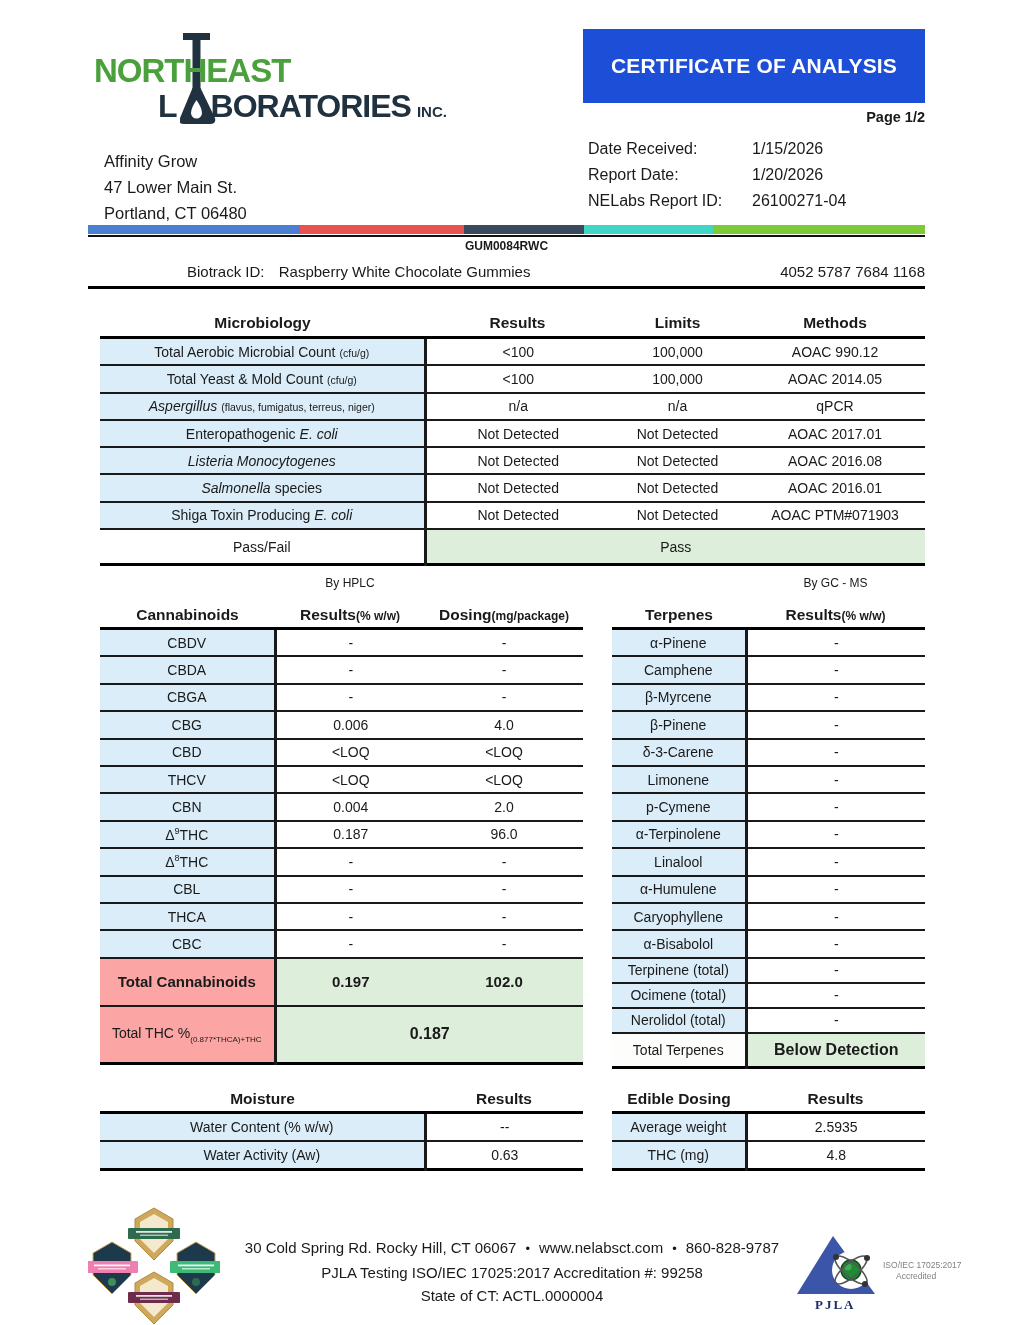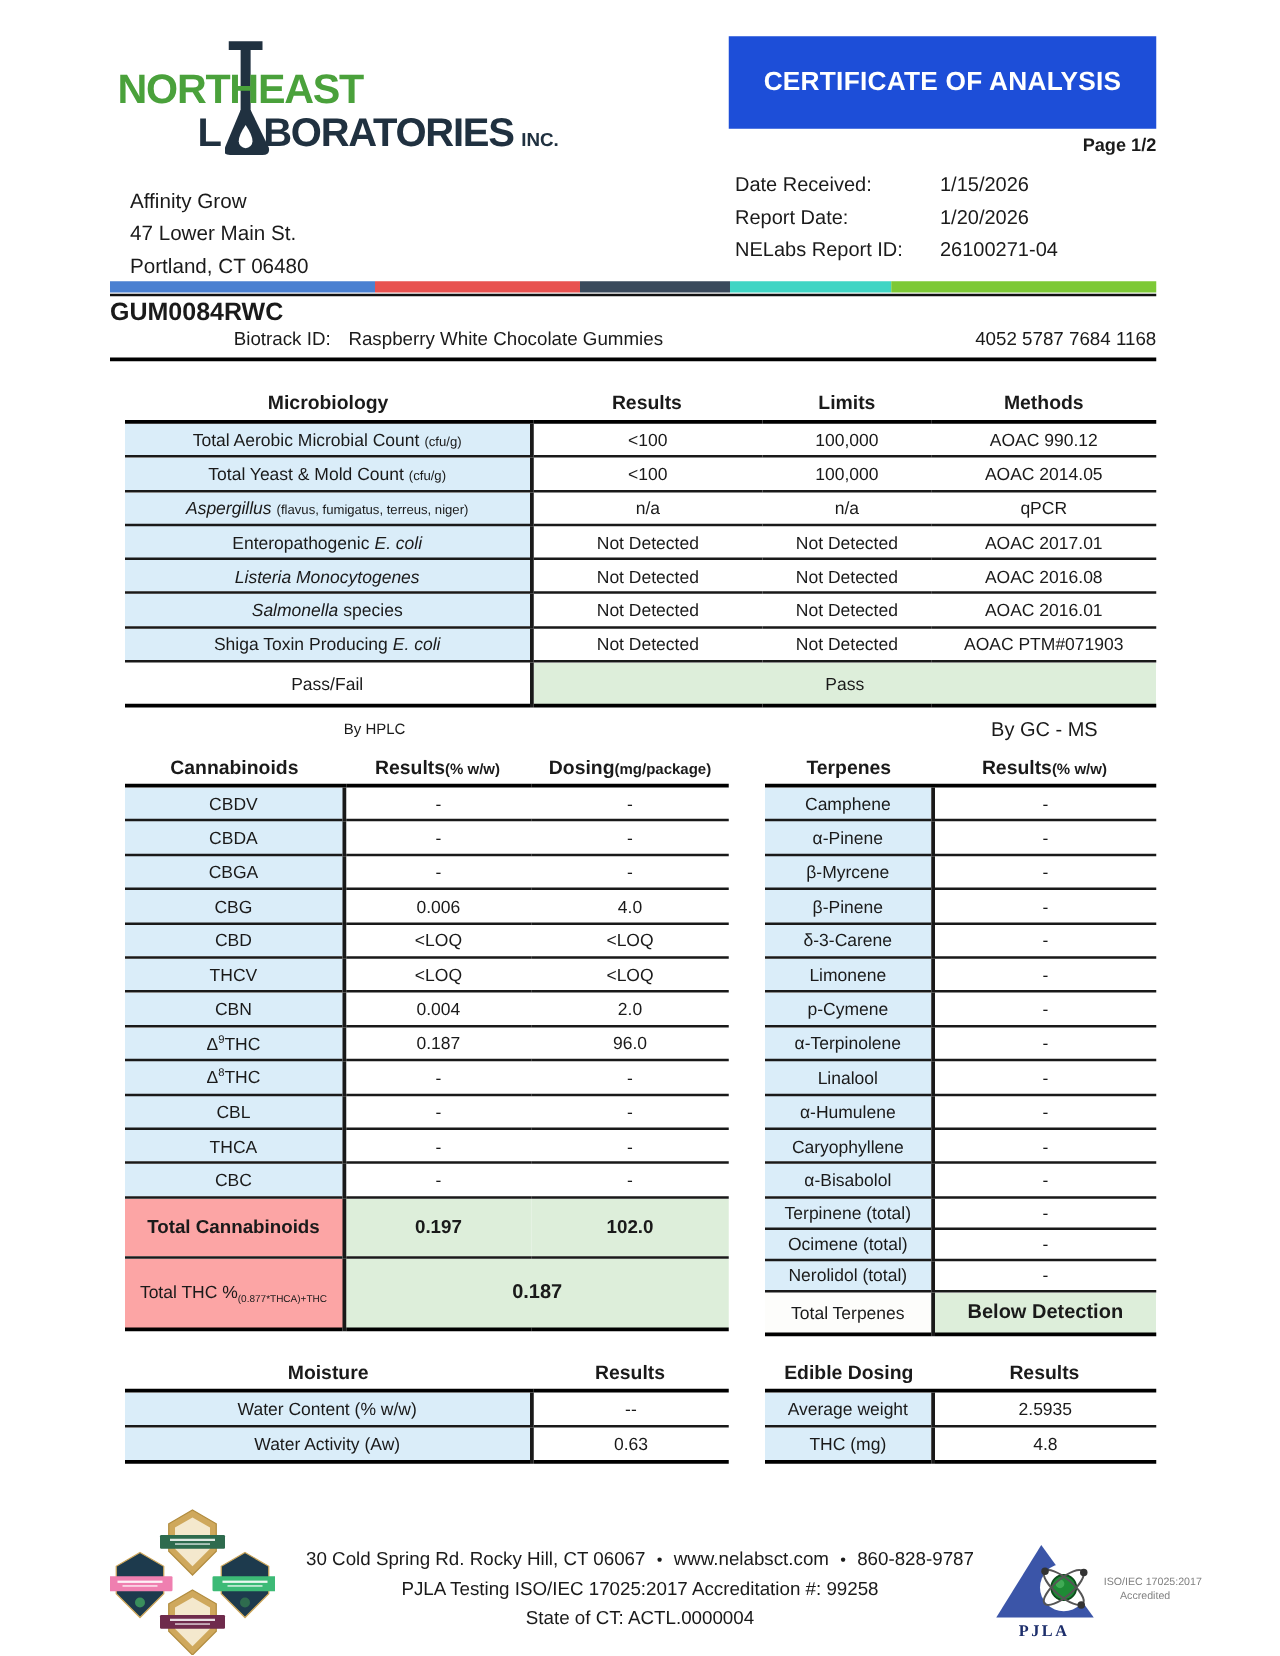--- a/index.html
+++ b/index.html
@@ -27,22 +27,22 @@
 
   
   #colorbar{position:absolute;left:88px;top:225px;width:837px;height:9px;display:flex;}
   #colorbar span{height:100%;}
   .seg-blue{width:25.3%;background:#4a80d1;}
   .seg-red{width:19.6%;background:#e85250;}
   .seg-navy{width:14.4%;background:#3a4a5c;}
   .seg-teal{width:15.4%;background:#40d5c4;}
   .seg-green{width:25.3%;background:#7dc936;}
   #colorbarRule{position:absolute;left:88px;top:235px;width:837px;height:2px;background:#111;}
-  #sampleCode{position:absolute;left:88px;top:239px;width:837px;text-align:left;
-              font-size:20px;font-weight:bold;}
+  #sampleCode{position:absolute;left:88px;top:239px;width:837px;text-align:center;
+              font-size:12px;font-weight:bold;}
   #biotrackRow{position:absolute;left:88px;top:263px;width:837px;font-size:15px;}
   #biotrackRow .bl{margin-left:99px;}
   #biotrackRow .bp{margin-left:10px;text-align:right;}
   #biotrackRow .bn{float:right;}
   #sampleRule{position:absolute;left:88px;top:286px;width:837px;height:3px;background:#000;}
 
   
   table{border-collapse:collapse;table-layout:fixed;position:absolute;border-bottom:3px solid #000;}
   th,td{padding:0;margin:0;white-space:nowrap;overflow:hidden;vertical-align:middle;}
   thead th{border-bottom:3px solid #000;font-weight:bold;font-size:15.5px;text-align:center;height:26px;}
@@ -53,22 +53,22 @@
   .blue{background:#daedf9;}
   .greenCell{background:#ddeeda;}
   .sm{font-size:10.5px;}
   .it{font-style:italic;}
   td span + span{margin-left:4px;}
   sup{font-size:9px;} sub{font-size:8px;}
 
   #micro{left:100px;top:310px;width:825px;}
   #micro tr.pass td{height:33px;}
 
-  #byHplc{position:absolute;left:275px;top:576px;width:150px;text-align:left;font-size:12px;}
-  #byGcms{position:absolute;left:746px;top:576px;width:179px;text-align:center;font-size:16px;}
+  #byHplc{position:absolute;left:275px;top:576px;width:150px;text-align:center;font-size:12px;}
+  #byGcms{position:absolute;left:746px;top:576px;width:179px;text-align:center;font-size:12px;}
 
   #canna{left:100px;top:603px;width:483px;}
   #canna thead th{height:24px;}
   #canna tbody td{height:25.4px;}
   #canna tr.totalRow td{height:46px;font-weight:bold;font-size:15px;}
   #canna tr.thcRow td{height:55px;}
   #canna tr.thcRow .val{font-weight:bold;font-size:16px;}
   #canna .whiteLab{background:#fca5a5;font-weight:normal;font-size:14px;}
 
   #terp{left:612px;top:603px;width:313px;}
@@ -299,25 +299,25 @@
         <col style="width:179px">
       </colgroup>
     <thead>
       <tr>
         <th>Terpenes</th>
         <th><span>Results</span><span class="unit">(% w/w)</span></th>
       </tr>
     </thead>
     <tbody id="terp-body">
       <tr>
+          <td class="vline blue">α-Pinene</td>
+          <td>-</td>
+        </tr>
+        <tr>
           <td class="vline blue">Camphene</td>
-          <td>-</td>
-        </tr>
-        <tr>
-          <td class="vline blue">α-Pinene</td>
           <td>-</td>
         </tr>
         <tr>
           <td class="vline blue">β-Myrcene</td>
           <td>-</td>
         </tr>
         <tr>
           <td class="vline blue">β-Pinene</td>
           <td>-</td>
         </tr>

